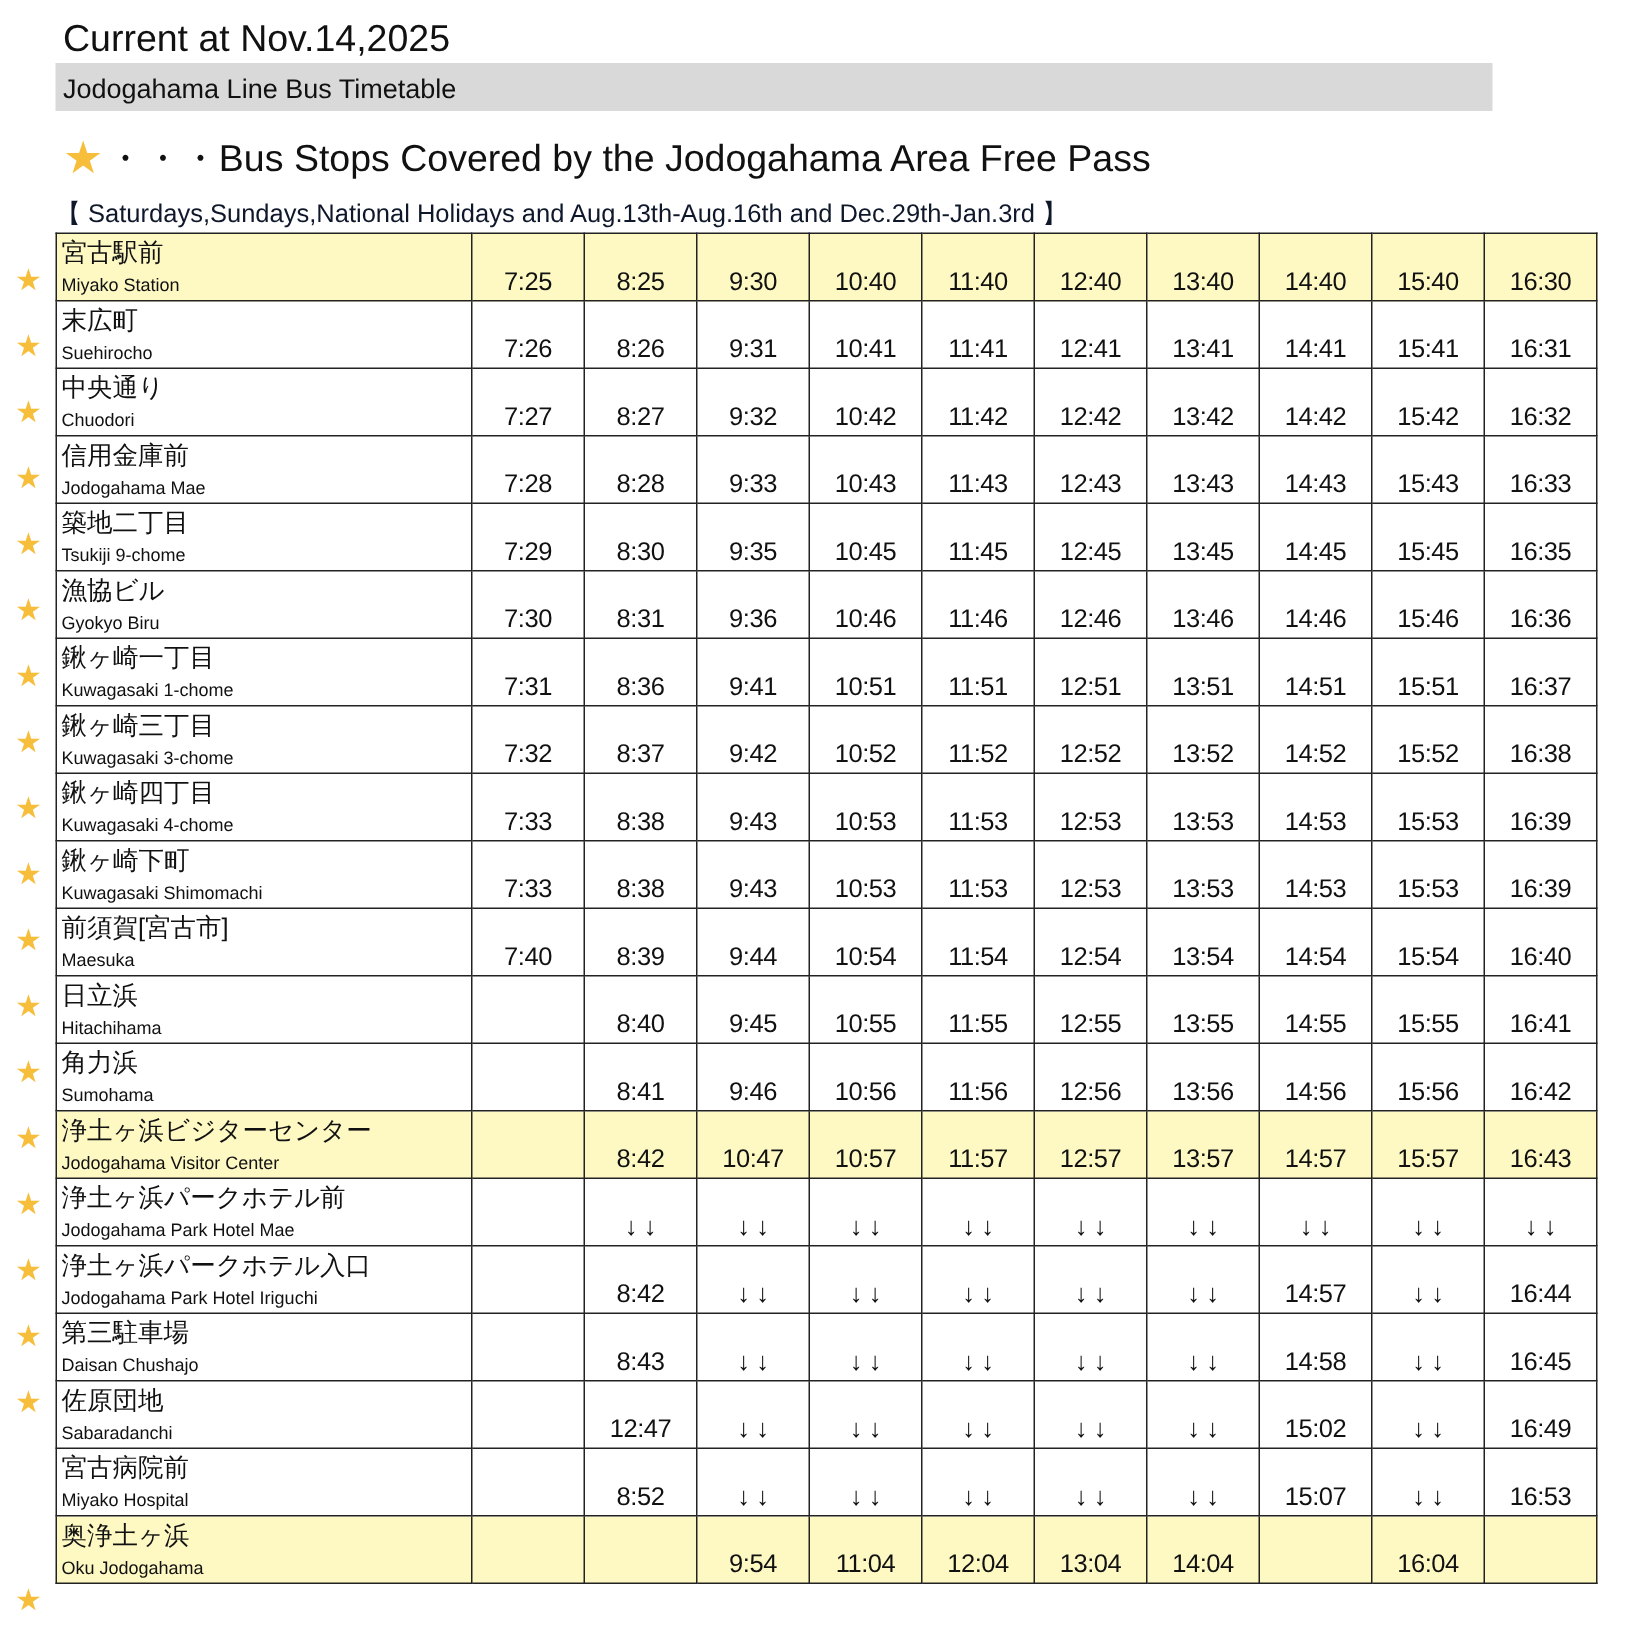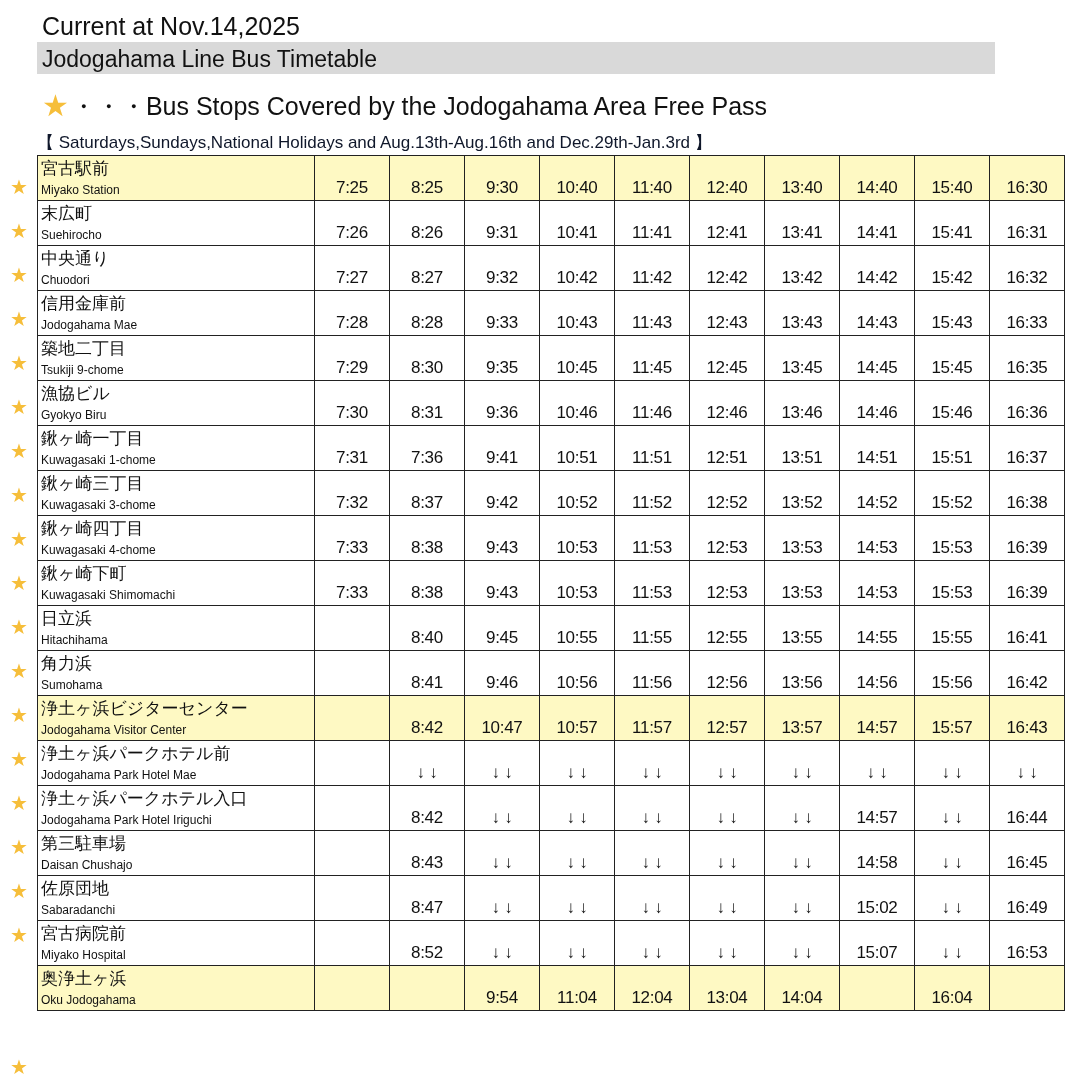--- a/index.html
+++ b/index.html
@@ -1,19 +1,19 @@
 <!DOCTYPE html>
 <html><head>
 <meta charset="utf-8">
 <style>
   html,body{margin:0;padding:0;background:#fff;}
   body{width:1084px;height:1090px;position:relative;overflow:hidden;font-family:"Liberation Sans","DejaVu Sans",sans-serif;color:#111;}
   .current{position:absolute;left:42px;top:10px;font-size:25px;line-height:32px;}
   .titleband{position:absolute;left:37px;top:42px;width:958px;height:32px;background:#d9d9d9;}
-  .title{position:absolute;left:42px;top:43px;font-size:23px;line-height:32px;}
+  .title{position:absolute;left:42px;top:43px;font-size:18px;line-height:32px;}
   .legend{position:absolute;left:42px;top:88px;font-size:25px;line-height:36px;display:flex;align-items:center;}
   .legend .star{color:#f6be3a;font-size:30px;margin-right:2px;}
   .note{position:absolute;left:37px;top:132px;font-size:17px;line-height:22px;color:#0f172a;}
   table{position:absolute;left:37px;top:155px;border-collapse:collapse;table-layout:fixed;}
   td{border:1.5px solid #222;height:42px;padding:0;vertical-align:bottom;}
   td.name{width:273px;padding-left:3px;}
   td.t{width:74px;text-align:center;font-family:"Liberation Sans Narrow","Liberation Sans",sans-serif;font-size:17px;line-height:20px;padding-bottom:2px;letter-spacing:-0.3px;}
   tr.shade td{background:#fef9c3;}
   .jp{display:block;font-size:17px;line-height:22px;}
   .en{display:block;font-size:12px;line-height:20px;}
@@ -128,21 +128,21 @@
         <td class="t">14:46</td>
         <td class="t">15:46</td>
         <td class="t">16:36</td>
       </tr>
       <tr>
         <td class="name">
           <span class="jp">鍬ヶ崎一丁目</span>
           <span class="en">Kuwagasaki 1-chome</span>
         </td>
         <td class="t">7:31</td>
-        <td class="t">7:36</td>
+        <td class="t">8:36</td>
         <td class="t">9:41</td>
         <td class="t">10:51</td>
         <td class="t">11:51</td>
         <td class="t">12:51</td>
         <td class="t">13:51</td>
         <td class="t">14:51</td>
         <td class="t">15:51</td>
         <td class="t">16:37</td>
       </tr>
       <tr>
@@ -188,20 +188,36 @@
         <td class="t">10:53</td>
         <td class="t">11:53</td>
         <td class="t">12:53</td>
         <td class="t">13:53</td>
         <td class="t">14:53</td>
         <td class="t">15:53</td>
         <td class="t">16:39</td>
       </tr>
       <tr>
         <td class="name">
+          <span class="jp">前須賀[宮古市]</span>
+          <span class="en">Maesuka</span>
+        </td>
+        <td class="t">7:40</td>
+        <td class="t">8:39</td>
+        <td class="t">9:44</td>
+        <td class="t">10:54</td>
+        <td class="t">11:54</td>
+        <td class="t">12:54</td>
+        <td class="t">13:54</td>
+        <td class="t">14:54</td>
+        <td class="t">15:54</td>
+        <td class="t">16:40</td>
+      </tr>
+      <tr>
+        <td class="name">
           <span class="jp">日立浜</span>
           <span class="en">Hitachihama</span>
         </td>
         <td class="t"></td>
         <td class="t">8:40</td>
         <td class="t">9:45</td>
         <td class="t">10:55</td>
         <td class="t">11:55</td>
         <td class="t">12:55</td>
         <td class="t">13:55</td>
@@ -288,21 +304,21 @@
         <td class="t">14:58</td>
         <td class="t">↓ ↓</td>
         <td class="t">16:45</td>
       </tr>
       <tr>
         <td class="name">
           <span class="jp">佐原団地</span>
           <span class="en">Sabaradanchi</span>
         </td>
         <td class="t"></td>
-        <td class="t">8:47</td>
+        <td class="t">12:47</td>
         <td class="t">↓ ↓</td>
         <td class="t">↓ ↓</td>
         <td class="t">↓ ↓</td>
         <td class="t">↓ ↓</td>
         <td class="t">↓ ↓</td>
         <td class="t">15:02</td>
         <td class="t">↓ ↓</td>
         <td class="t">16:49</td>
       </tr>
       <tr>

